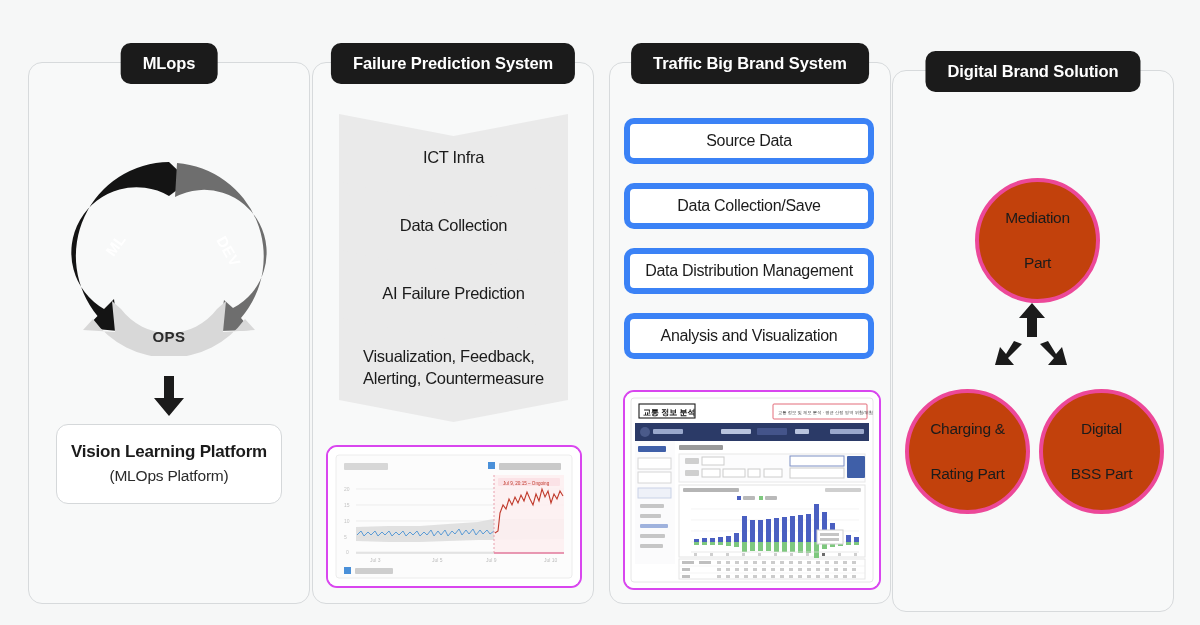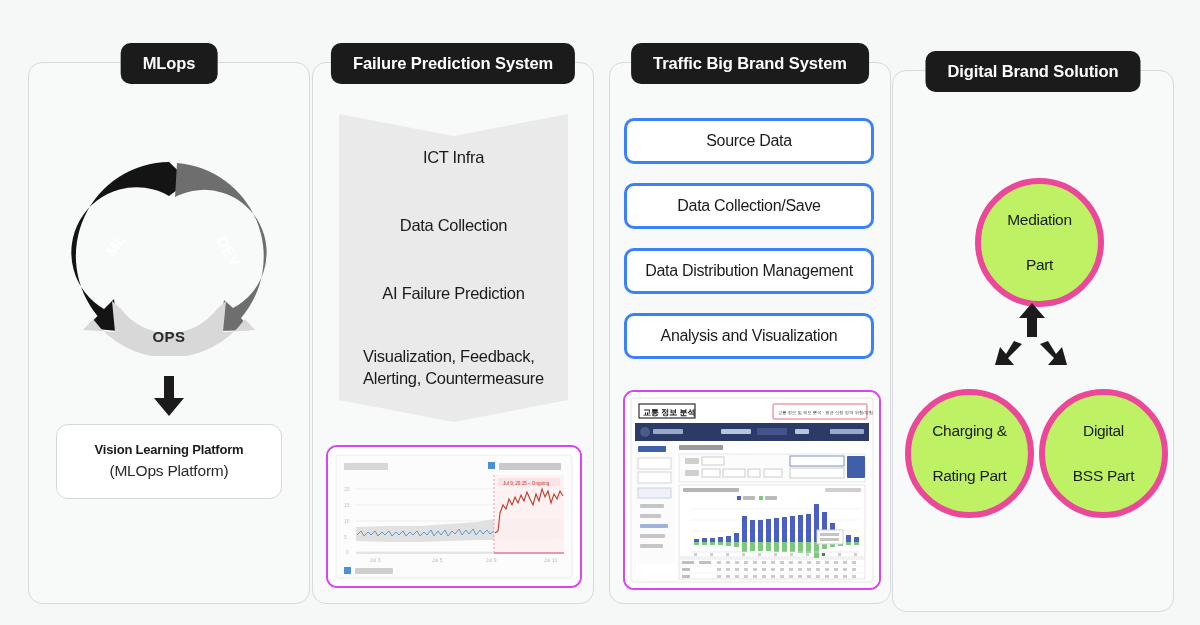--- a/index.html
+++ b/index.html
@@ -50,21 +50,21 @@
     position:absolute;left:50%;transform:translateX(-50%);
     top:313px;
   }
   .platform-card{
     position:absolute;left:27px;right:27px;top:361px;
     background:#ffffff;border:1px solid #d5d8da;border-radius:12px;
     padding:17px 10px 18px;
     text-align:center;
     box-sizing:border-box;
   }
-  .platform-card .pl-1{font-size:13px;font-weight:bold;color:#1b1b1b;letter-spacing:-0.2px;}
+  .platform-card .pl-1{font-size:17px;font-weight:bold;color:#1b1b1b;letter-spacing:-0.2px;}
   .platform-card .pl-2{font-size:15.5px;color:#2b2b2b;margin-top:5px;letter-spacing:-0.2px;}
 
   
   .chev-wrap{position:absolute;left:26px;top:51px;width:229px;height:300px;}
   .chev{
     position:absolute;left:0;width:229px;height:92px;
     background:#eaeaea;
     clip-path:polygon(0 0,50% 22px,100% 0,100% 70px,50% 92px,0 70px);
     display:flex;align-items:center;justify-content:center;
   }
@@ -81,33 +81,33 @@
   .shot{
     position:absolute;background:#ffffff;
     border:2px solid #d946ef;border-radius:11px;overflow:hidden;
   }
   #shot-fps{left:13px;top:382px;width:252px;height:139px;}
   #shot-traffic{left:13px;top:327px;width:254px;height:196px;}
 
   
   .tcard{
     position:absolute;left:14px;width:250px;height:46px;
-    background:#ffffff;border:3px solid #3b82f6;border-radius:10px;
+    background:#ffffff;border:6px solid #3b82f6;border-radius:10px;
     display:flex;align-items:center;justify-content:center;
     box-sizing:border-box;
   }
   .tcard span{font-size:16px;color:#1b1b1b;letter-spacing:-0.3px;}
   .tcard.t0{top:55px;}
   .tcard.t1{top:120px;}
   .tcard.t2{top:185px;}
   .tcard.t3{top:250px;}
 
   
   .circ{
-    position:absolute;border:6px solid #ec4899;background:#bef264;
+    position:absolute;border:4px solid #ec4899;background:#c2410c;
     border-radius:50%;
     display:flex;flex-direction:column;align-items:center;justify-content:center;
     text-align:center;
     gap:22px;
   }
   .circ span{font-size:15.5px;color:#1b1b1b;line-height:1.45;letter-spacing:-0.3px;}
   #circ-med{left:82px;top:107px;width:117px;height:117px;}
   #circ-chg{left:12px;top:318px;width:117px;height:117px;}
   #circ-bss{left:146px;top:318px;width:117px;height:117px;}
   .up-arrow{position:absolute;left:126px;top:232px;}

